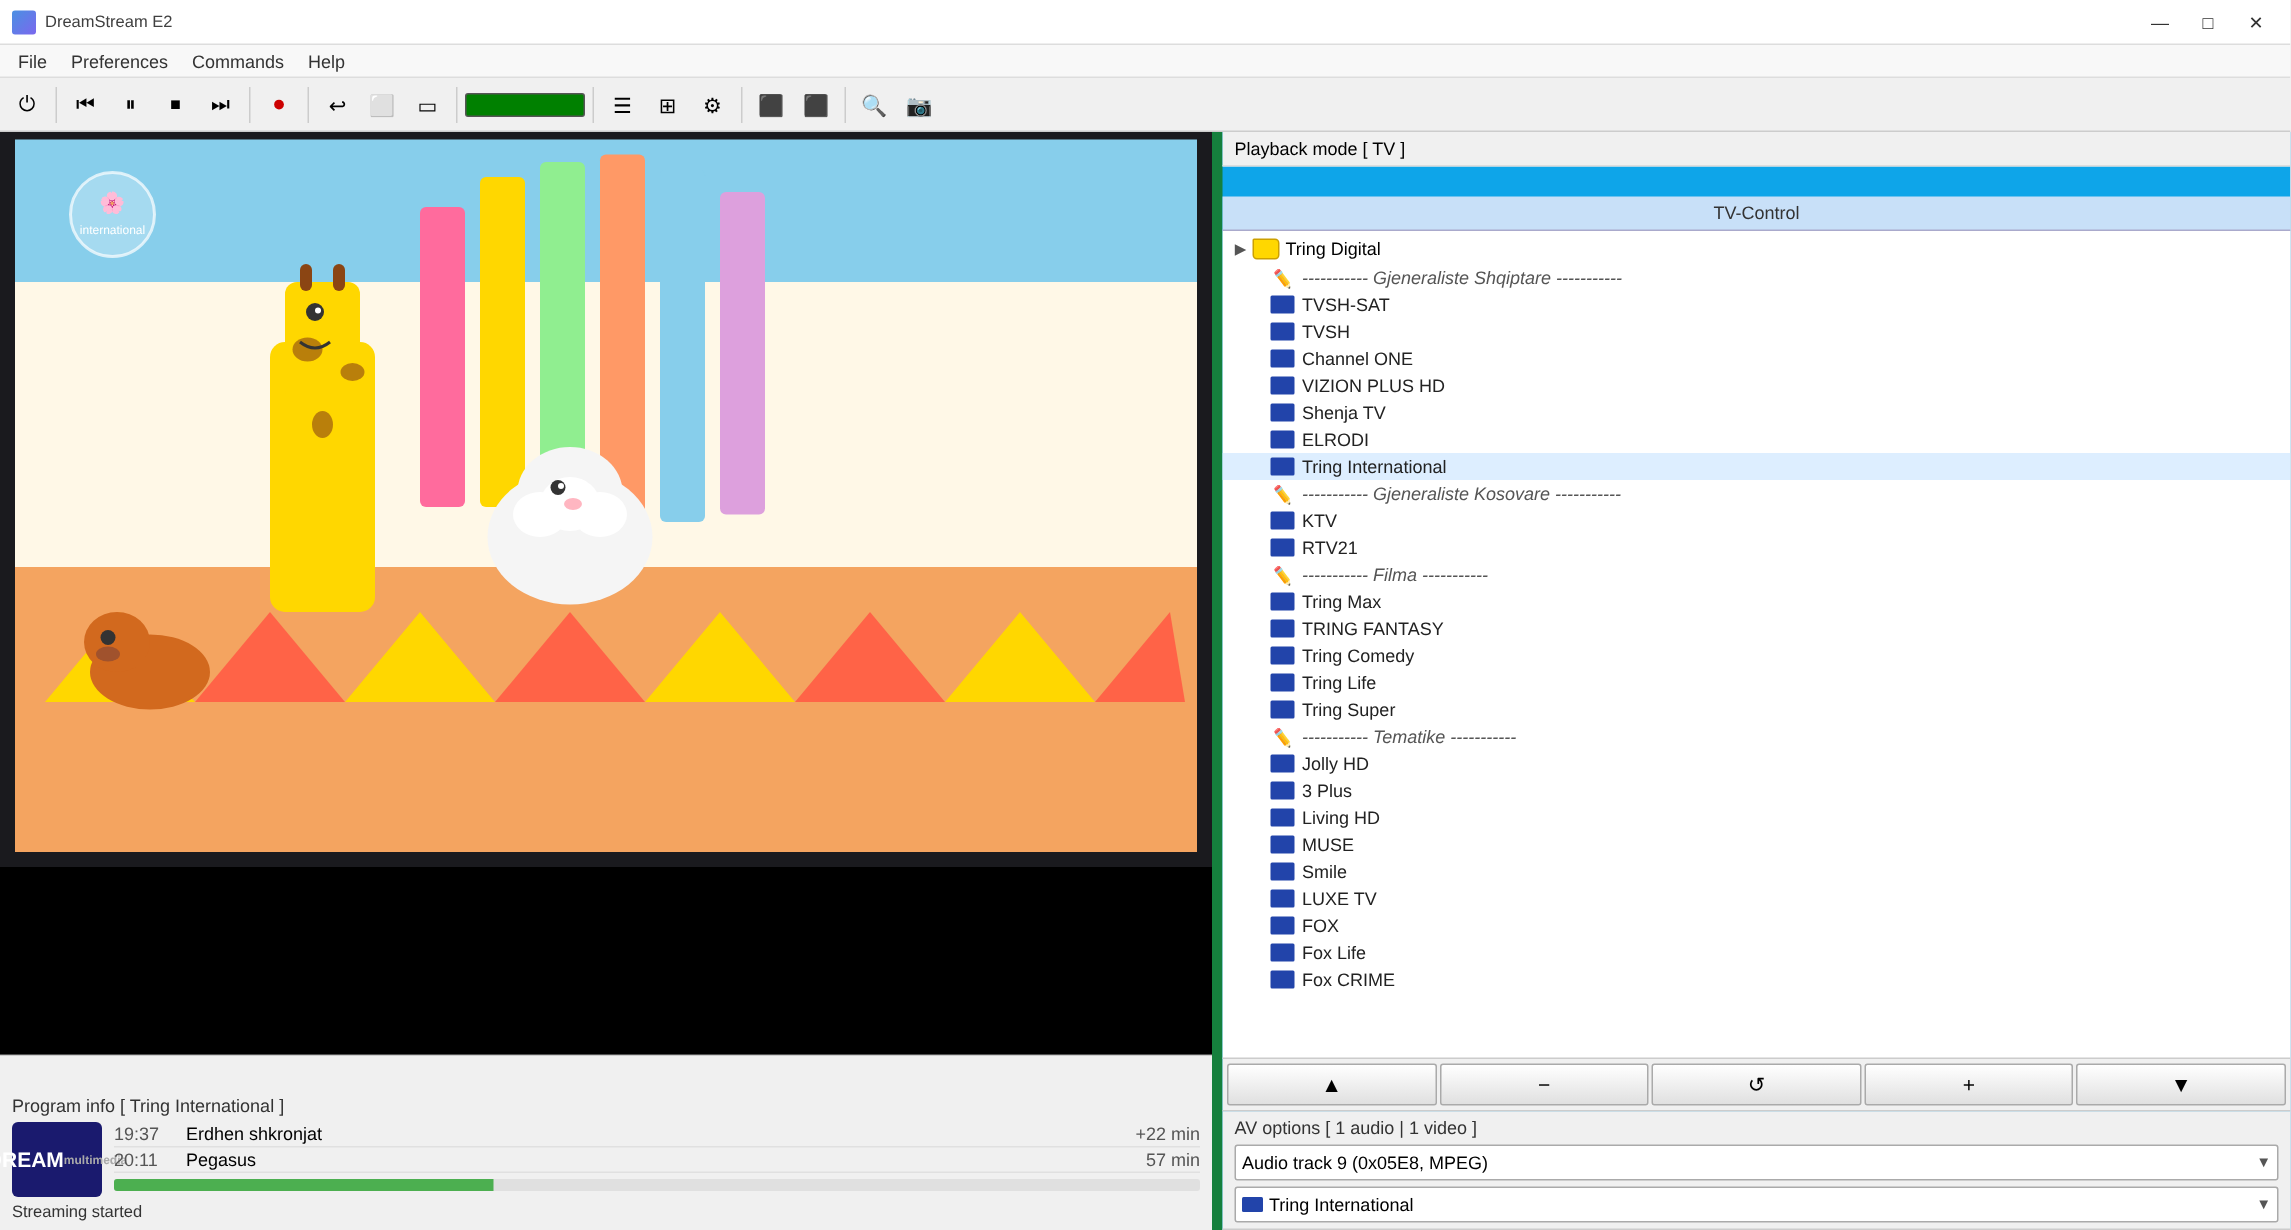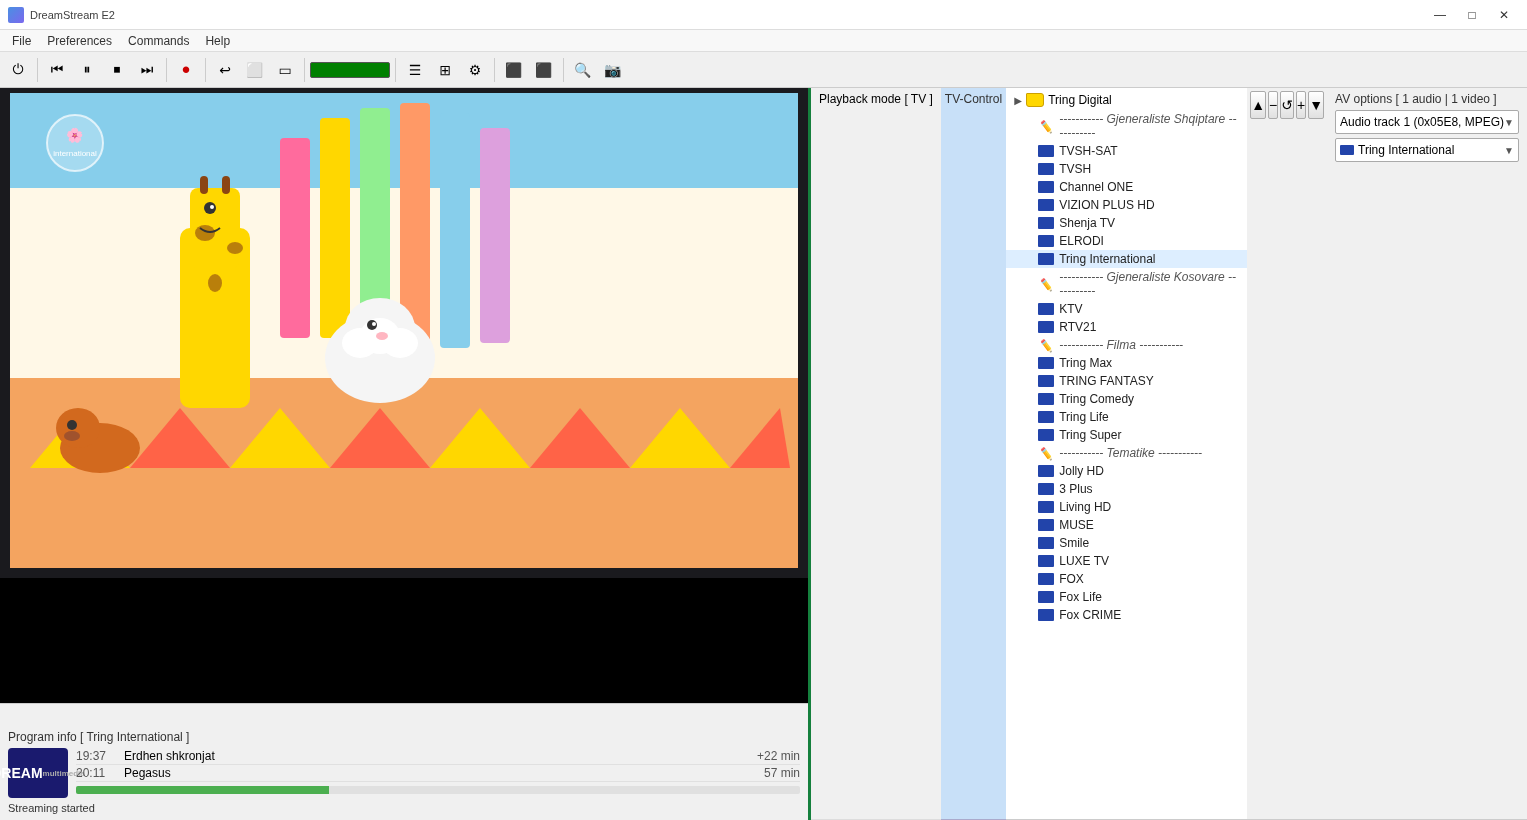--- a/index.html
+++ b/index.html
@@ -189,35 +189,37 @@
       font-size: 11px;
       color: #333;
       margin-top: 4px;
     }
 
     
     .right-panel {
       flex: 1;
       background: #0ea5e9;
       display: flex;
-      border-left: 3px solid #15803d;
+      flex-direction: column;
+      border-left: 7px solid #15803d;
     }
     .playback-mode {
       background: #f0f0f0;
       padding: 4px 8px;
       font-size: 12px;
       border-bottom: 1px solid #ddd;
     }
     .tv-control-header {
       background: #c8e0f8;
       text-align: center;
       padding: 4px;
       font-size: 12px;
       color: #333;
       border-bottom: 1px solid #aac;
+      margin-top: 20px;
     }
     .channel-tree {
       flex: 1;
       overflow-y: auto;
       background: #fff;
       border-bottom: 1px solid #ccc;
     }
     .channel-tree::-webkit-scrollbar { width: 14px; }
     .channel-tree::-webkit-scrollbar-track { background: #f0f0f0; }
     .channel-tree::-webkit-scrollbar-thumb { background: #c0c0c0; border: 1px solid #aaa; }
@@ -625,21 +627,21 @@
       <button class="ctrl-btn">▲</button>
       <button class="ctrl-btn">−</button>
       <button class="ctrl-btn">↺</button>
       <button class="ctrl-btn">+</button>
       <button class="ctrl-btn">▼</button>
     </div>
 
     <div class="av-options">
       <div class="av-options-header">AV options [ 1 audio | 1 video ]</div>
       <div class="av-dropdown">
-        <span>Audio track 1 (0x05E8, MPEG)</span>
+        <span>Audio track 9 (0x05E8, MPEG)</span>
         <span class="av-dropdown-arrow">▼</span>
       </div>
       <div class="video-dropdown">
         <div class="video-dropdown-icon"></div>
         <span style="flex:1;">Tring International</span>
         <span class="av-dropdown-arrow">▼</span>
       </div>
     </div>
   </div>
 

